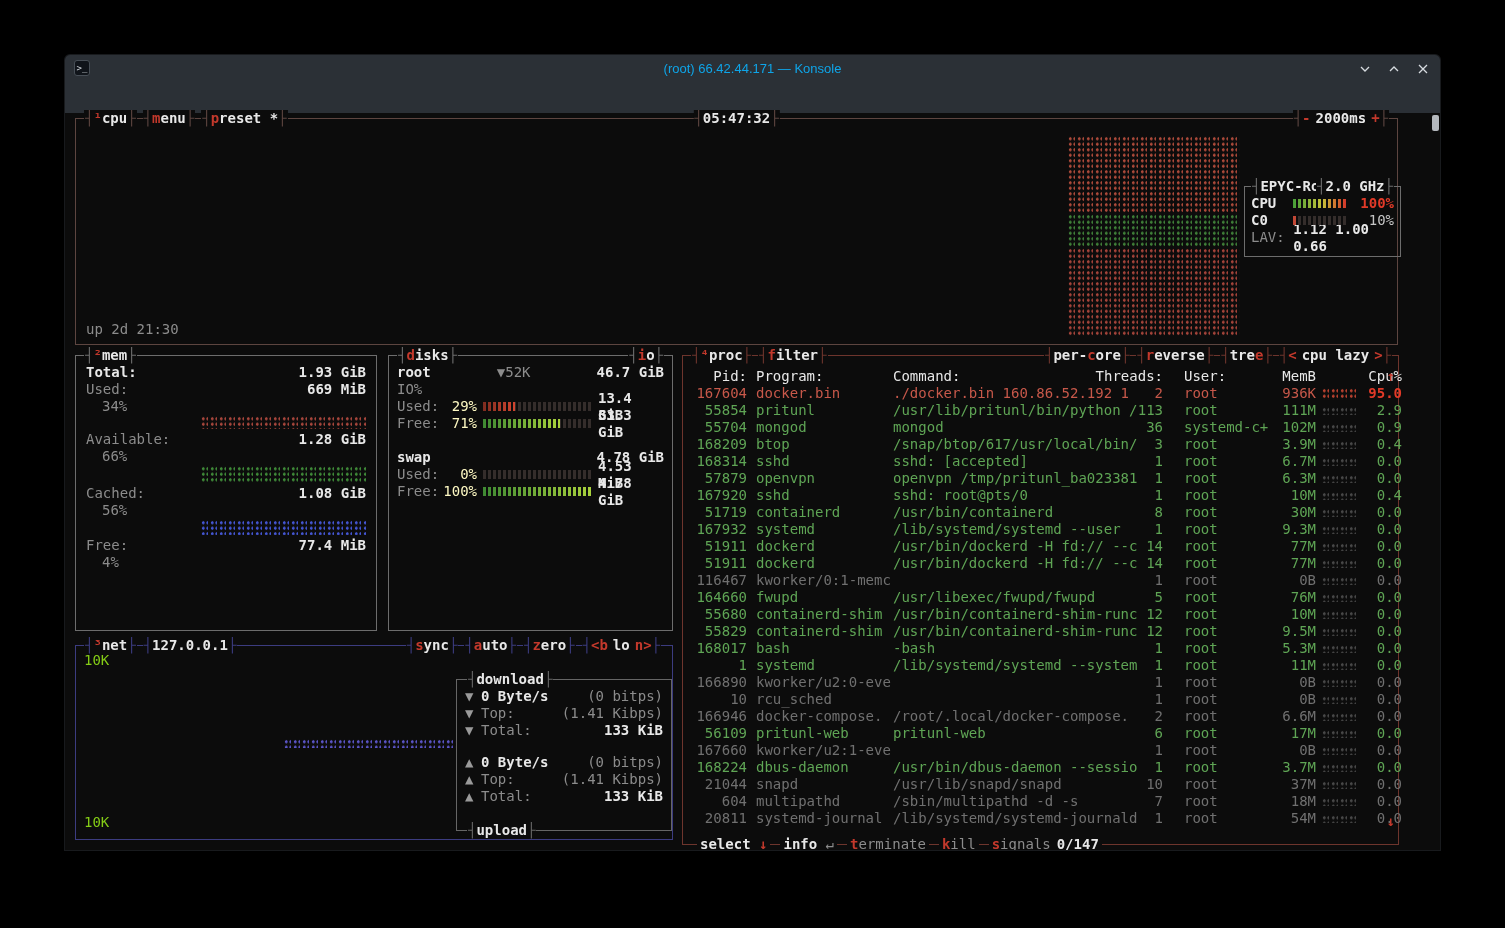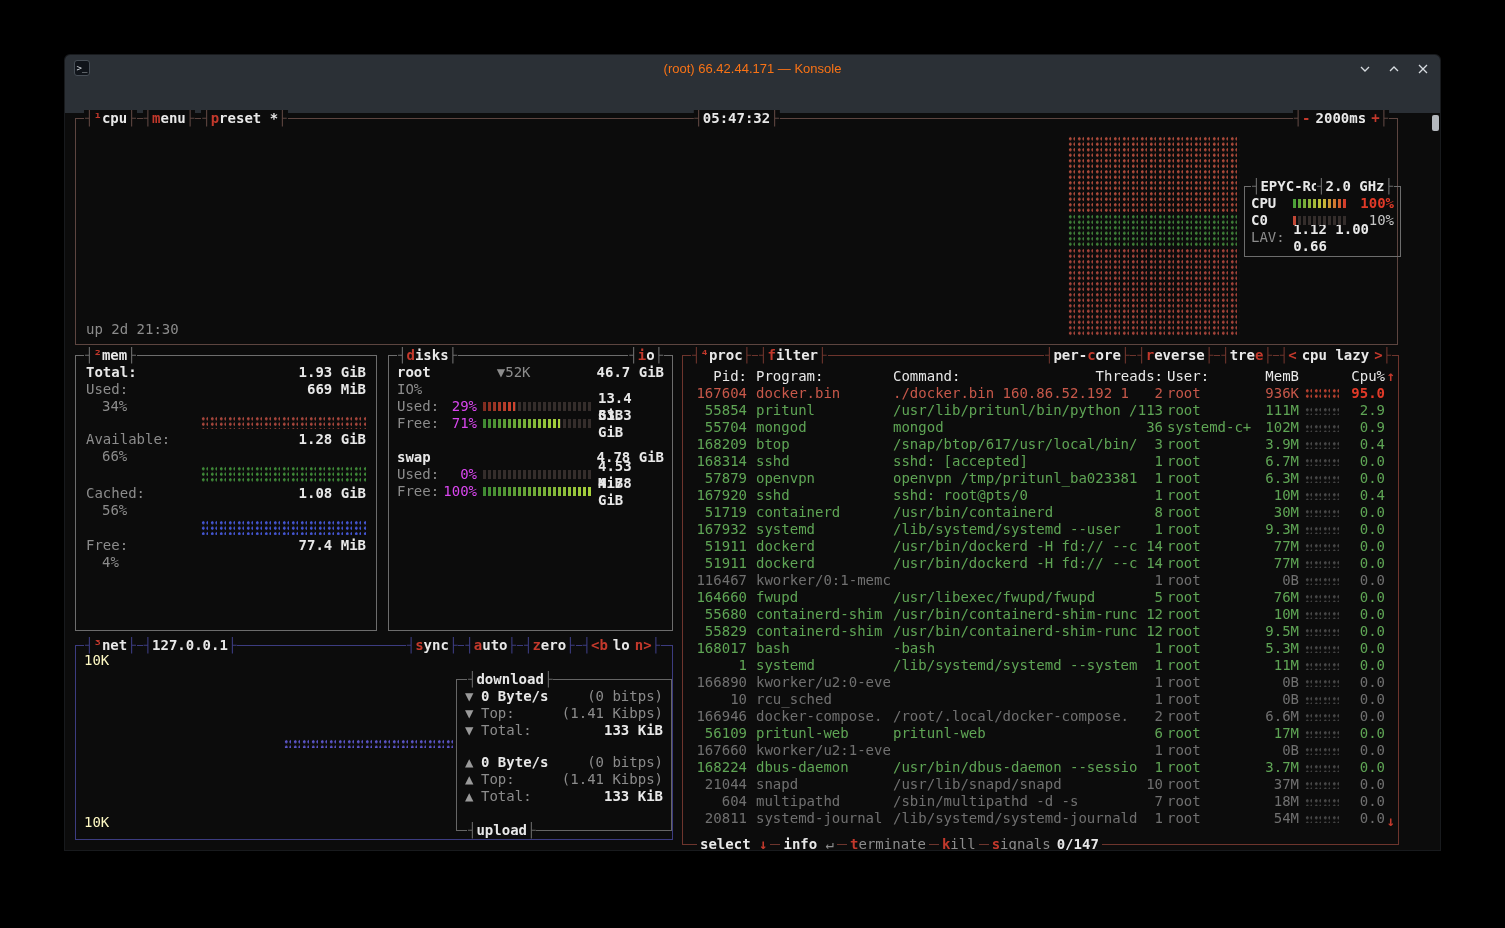--- a/index.html
+++ b/index.html
@@ -5,21 +5,21 @@
   *{margin:0;padding:0;box-sizing:border-box}
   html,body{width:1505px;height:928px;background:#000;overflow:hidden}
   body{font-family:"DejaVu Sans Mono",monospace;font-size:14px;line-height:17px;color:#c6c6c6}
 
   .window{position:absolute;left:65px;top:55px;width:1375px;height:795px;background:#0c0c0c;
     border-radius:5px 5px 0 0;overflow:hidden;box-shadow:0 0 0 1px #181a1d}
   .chrome{position:absolute;top:0;left:0;right:0;height:58px;background:#2b3036;
     font-family:"Liberation Sans",sans-serif}
   .titlebar{position:relative;height:27px}
   .wtitle{position:absolute;left:0;right:0;top:0;height:27px;line-height:27px;text-align:center;
-    font-size:13px;color:#f97316}
+    font-size:13px;color:#0ea5e9}
   .appicon{position:absolute;left:9px;top:5px;width:16px;height:16px;background:#10141a;
     border:1px solid #474e56;border-radius:3px;color:#cfd4da;font-family:"DejaVu Sans Mono",monospace;
     font-size:9px;line-height:14px;text-align:center}
   .wbtns{position:absolute;right:10px;top:0;height:27px;display:flex;gap:15px;align-items:center}
   .wbtn{width:14px;height:14px;display:inline-flex;align-items:center;justify-content:center;cursor:pointer}
   .menubar{height:31px;display:flex;align-items:center;padding-left:6px}
   .menu-item{padding:0 10px;font-size:13px;color:#eff0f1;line-height:31px;cursor:default}
 
   .terminal{position:absolute;top:58px;left:0;right:0;bottom:0;background:#0c0c0c}
   .scrollbar{position:absolute;right:1px;top:2px;bottom:2px;width:7px}
@@ -73,45 +73,45 @@
   .mem-body{position:absolute;inset:8px 10px 6px 10px}
   .mrow{display:flex;justify-content:space-between;height:17px}
   .mpct{height:17px;color:#8c8c8c;padding-left:16px}
   .mgraph{margin:1px 0 2px 115px}
 
   
   .disk-body{position:absolute;inset:8px 8px 6px 8px}
   .drow{display:flex;height:17px;align-items:center}
   .dcenter{flex:1;text-align:center;color:#c6c6c6}
   .dlab{width:46px;color:#8c8c8c;white-space:pre}
-  .dpct{width:34px;text-align:right;color:#d946ef}
+  .dpct{width:34px;text-align:right;color:#fef9c3}
   .dval{width:66px;text-align:left;font-weight:bold;color:#e8e8e8}
   .gaprow{height:17px}
 
   
-  .scale{position:absolute;left:8px;color:#fef9c3}
+  .scale{position:absolute;left:8px;color:#84cc16}
   .ngraph{position:absolute;left:208px;top:93px;width:172px;height:9px;color:#5b55c8}
   .dl-body{position:absolute;inset:8px 8px 10px 8px}
   .dlrow{display:flex;height:17px;color:#8c8c8c}
   .dlgap{height:15px}
   .arr{color:#9a9a9a;width:14px}
   .dl-label{margin-left:2px;white-space:pre}
   .dl-value{margin-left:auto}
   .dlrow.speed .dl-label{color:#e8e8e8;font-weight:bold}
   .dlrow.total .dl-value{color:#e8e8e8;font-weight:bold}
 
   
   .proc-body{position:absolute;inset:0 8px}
   .prow{display:flex;height:17px;align-items:center;white-space:pre}
   .phead{color:#e8e8e8;font-weight:normal;margin-top:12px}
   .c-pid{width:56px;text-align:right;flex:none}
   .c-prog{width:137px;margin-left:9px;flex:none;overflow:hidden}
   .c-cmd{width:244px;flex:none;overflow:hidden}
   .c-thr{width:70px;margin-left:-44px;text-align:right;flex:none}
-  .c-usr{width:86px;margin-left:4px;flex:none;overflow:hidden}
+  .c-usr{width:86px;margin-left:21px;flex:none;overflow:hidden}
   .c-mem{width:46px;text-align:right;flex:none}
   .c-gr{width:36px;height:8px;margin-left:6px;flex:none;align-self:center;color:#484848}
   .c-cpu{width:44px;text-align:right;flex:none}
   .prow.run{color:#5fa555}
   .prow.idle{color:#707070}
   .prow.hot{color:#c7584a}
   .prow.hot .c-cpu{color:#e23a28;font-weight:bold}
   .prow.hot .c-gr{color:#b8412f;height:12px}
   .sort-arrow{position:absolute;right:3px;top:12px}
   .scroll-down{position:absolute;right:3px;bottom:14px}

